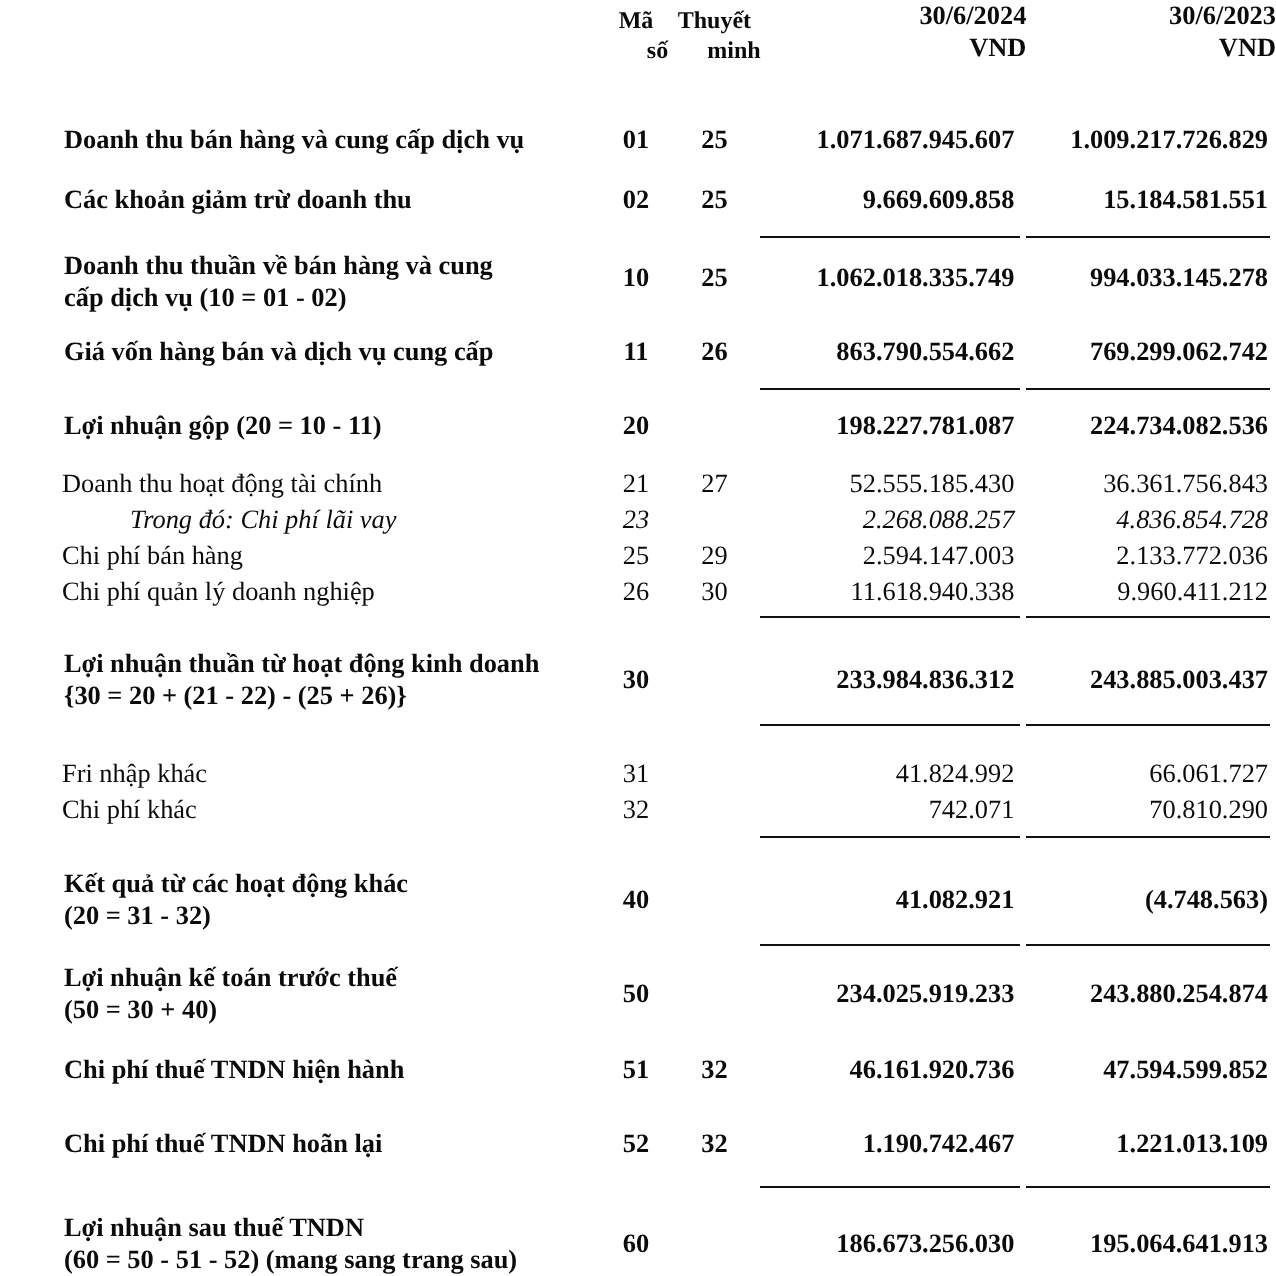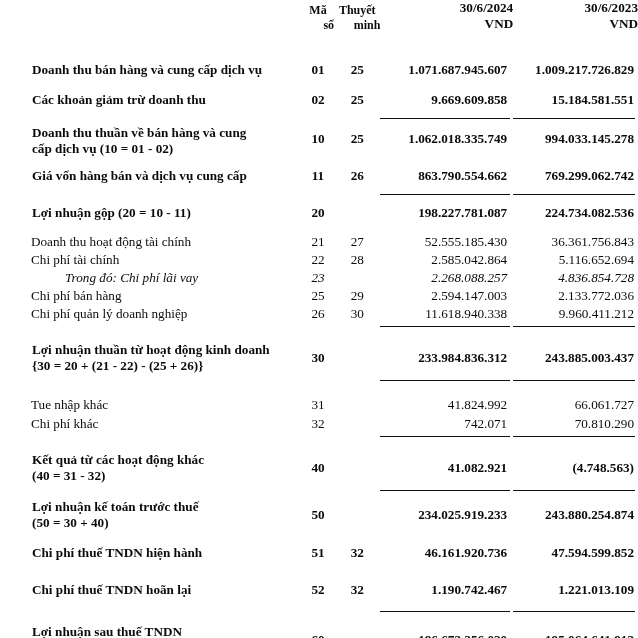--- a/index.html
+++ b/index.html
@@ -209,27 +209,20 @@
       </tr>
 
       <tr class="pad-xs" style="height:18px">
         <td class="label indent" style="padding-top:6px">Doanh thu hoạt động tài chính</td>
         <td class="code" style="padding-top:6px">21</td>
         <td class="note" style="padding-top:6px">27</td>
         <td class="amt" style="padding-top:6px">52.555.185.430</td>
         <td class="amt last" style="padding-top:6px">36.361.756.843</td>
       </tr>
 
-      <tr class="pad-xs">
-        <td class="label indent">Chi phí tài chính</td>
-        <td class="code">22</td>
-        <td class="note">28</td>
-        <td class="amt">2.585.042.864</td>
-        <td class="amt last">5.116.652.694</td>
-      </tr>
 
       <tr class="pad-xs">
         <td class="label indent2">Trong đó: Chi phí lãi vay</td>
         <td class="code italic">23</td>
         <td class="note italic"></td>
         <td class="amt italic">2.268.088.257</td>
         <td class="amt last italic">4.836.854.728</td>
       </tr>
 
       <tr class="pad-xs">
@@ -267,21 +260,21 @@
 
       <tr class="rule">
         <td></td>
           <td></td>
           <td></td>
         <td class="ruleline"></td>
         <td class="ruleline"></td>
       </tr>
 
       <tr class="pad-xs">
-        <td class="label indent" style="padding-top:13px">Tue nhập khác</td>
+        <td class="label indent" style="padding-top:13px">Fri nhập khác</td>
         <td class="code" style="padding-top:13px">31</td>
         <td class="note" style="padding-top:13px"></td>
         <td class="amt" style="padding-top:13px">41.824.992</td>
         <td class="amt last" style="padding-top:13px">66.061.727</td>
       </tr>
 
       <tr class="pad-xs">
         <td class="label indent">Chi phí khác</td>
         <td class="code">32</td>
         <td class="note"></td>
@@ -292,21 +285,21 @@
       <tr class="rule gap-top">
         <td></td>
           <td></td>
           <td></td>
         <td class="ruleline"></td>
         <td class="ruleline"></td>
       </tr>
 
       <tr class="pad-sm">
         <td class="label bold" style="padding-top:8px">Kết quả từ các hoạt động khác
-(40 = 31 - 32)</td>
+(20 = 31 - 32)</td>
         <td class="code bold" style="padding-top:16px">40</td>
         <td class="note bold" style="padding-top:16px"></td>
         <td class="amt bold" style="padding-top:16px">41.082.921</td>
         <td class="amt last bold" style="padding-top:16px">(4.748.563)</td>
       </tr>
 
       <tr class="rule">
         <td></td>
           <td></td>
           <td></td>

